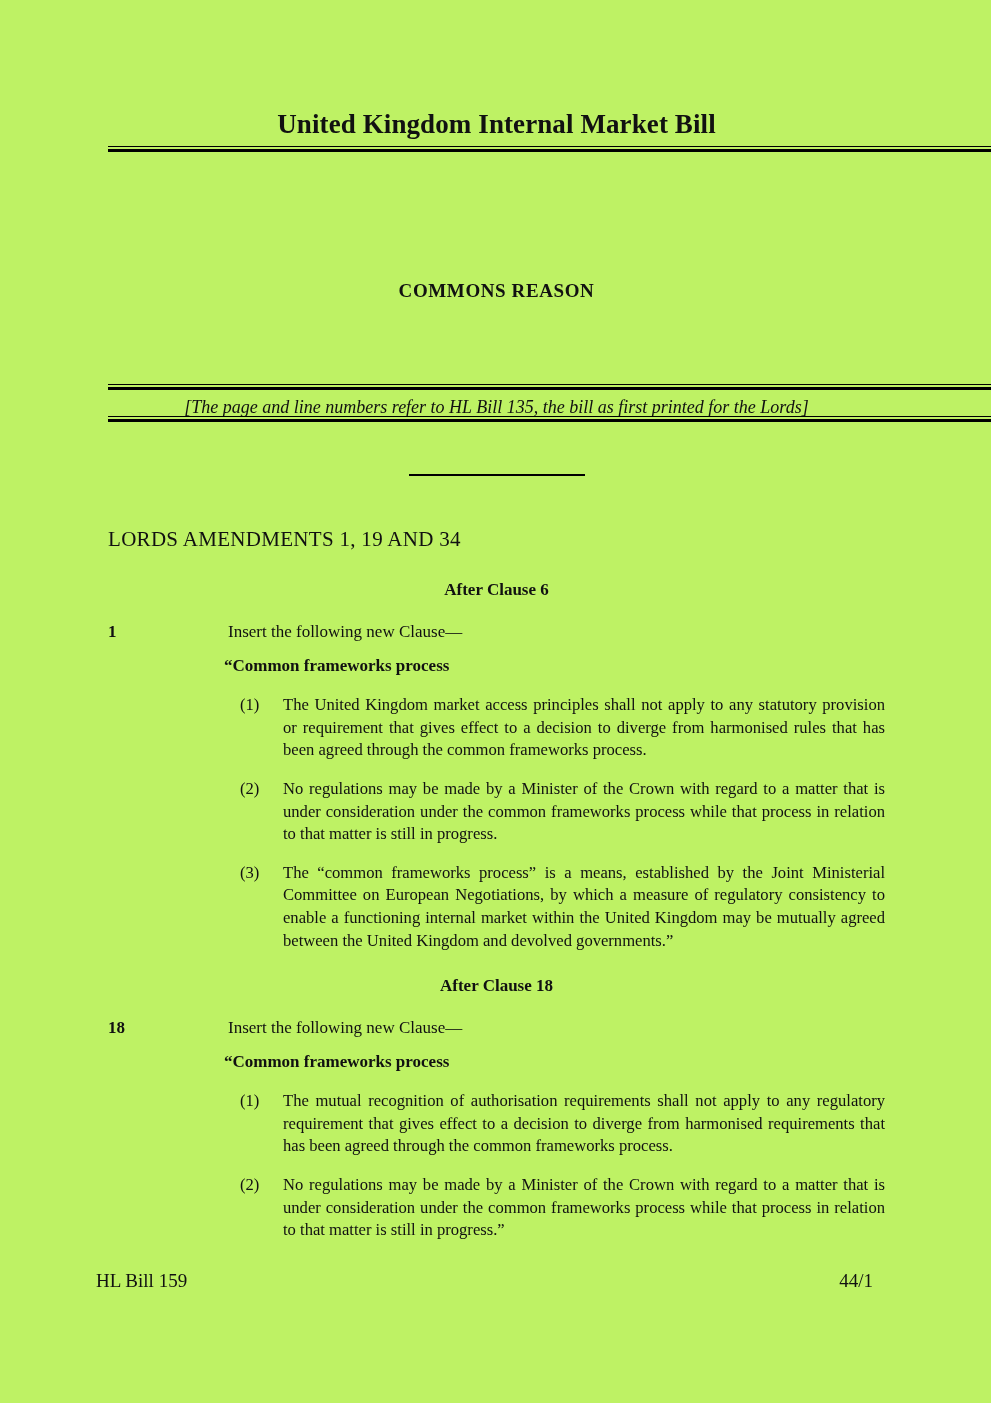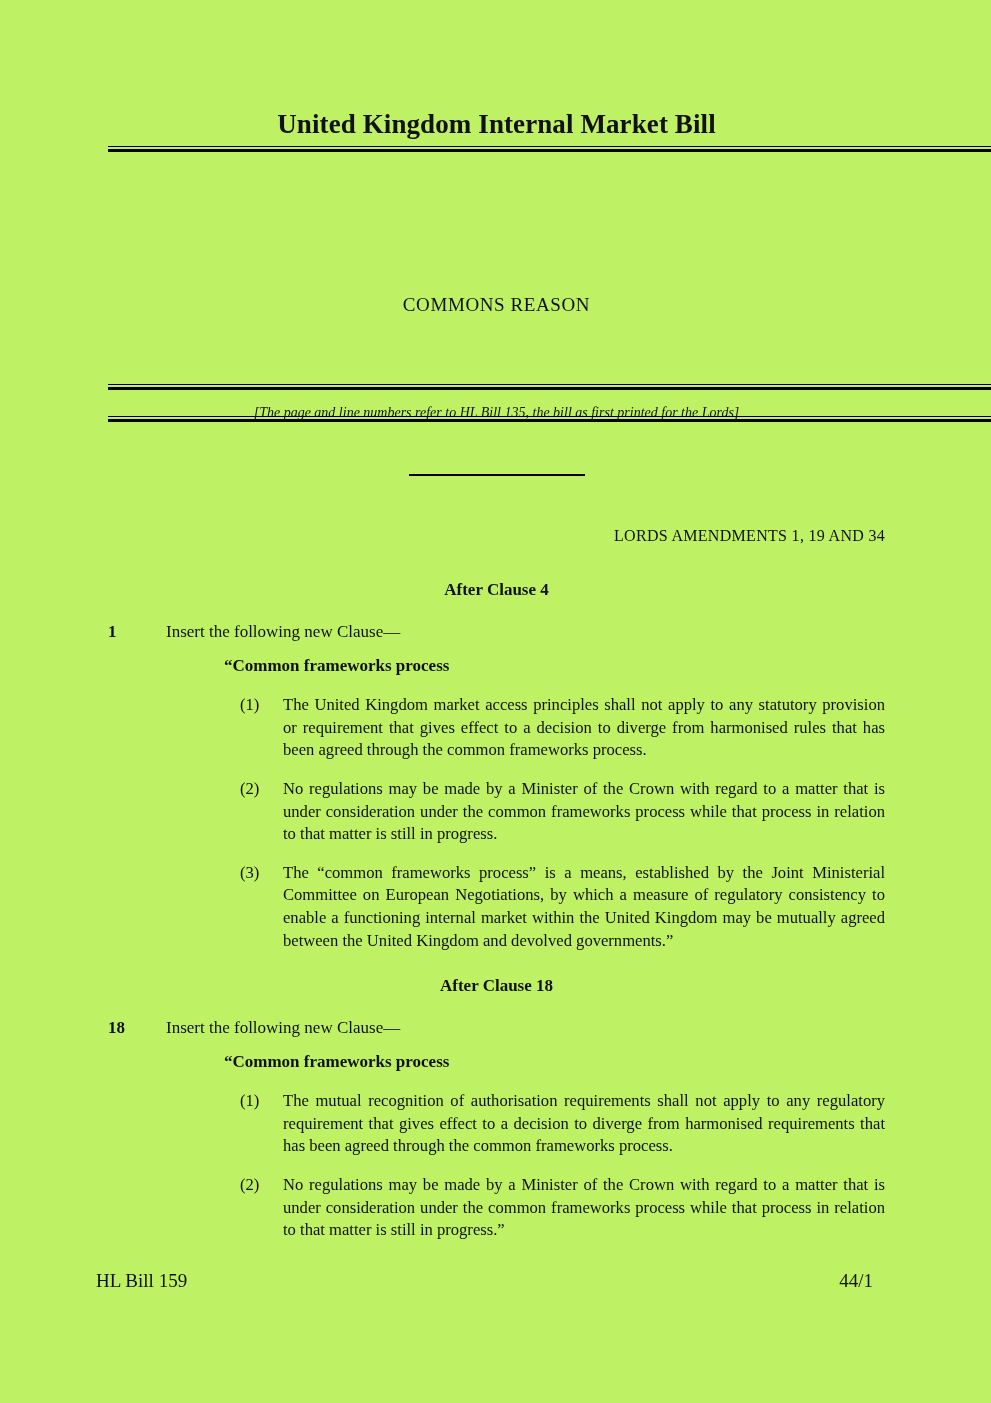--- a/index.html
+++ b/index.html
@@ -61,27 +61,26 @@
   }
 
   
   .commons-reason {
     text-align: center;
     font-size: 19px;
     letter-spacing: 0.6px;
   }
   .refnote {
     text-align: center;
-    font-size: 14px;
+    font-size: 18px;
     font-style: italic;
-    margin-top: 8px;
   }
   .amendments-head {
-    text-align: right;
-    font-size: 16px;
+    text-align: left;
+    font-size: 21px;
     letter-spacing: 0.3px;
   }
   .clause-head {
     text-align: center;
     font-size: 17px;
     font-weight: bold;
   }
 
   
   .amend-row {
@@ -90,21 +89,21 @@
   }
   .amend-num {
     position: absolute;
     left: 0;
     top: 0;
     width: 100px;
     font-size: 17px;
     font-weight: bold;
   }
   .amend-instr {
-    margin-left: 58px;
+    margin-left: 120px;
     font-size: 17px;
   }
   .clause-title {
     margin-left: 116px;
     font-size: 17px;
     font-weight: bold;
   }
 
   
   .para {
@@ -149,21 +148,21 @@
   <div class="col" style="top:108px;">
     <div class="doc-title">United Kingdom Internal Market Bill</div>
   </div>
 
   <div class="col rule-double" style="top:146px;">
     <div class="thin"></div>
     <div class="gap"></div>
     <div class="thick"></div>
   </div>
 
-  <div class="col" style="top:294px;">
+  <div class="col" style="top:280px;font-weight:bold;">
     <div class="commons-reason">COMMONS REASON</div>
   </div>
 
   <div class="col rule-double" style="top:384px;">
     <div class="thin"></div>
     <div class="gap"></div>
     <div class="thick"></div>
   </div>
   <div class="col" style="top:397px;">
     <div class="refnote">[The page and line numbers refer to HL Bill 135, the bill as first printed for the Lords]</div>
@@ -177,21 +176,21 @@
   <div class="col" style="top:474px;">
     <div class="rule-short"></div>
   </div>
 
   <div class="col" style="top:527px;">
     <div class="amendments-head">LORDS AMENDMENTS 1, 19 AND 34</div>
   </div>
 
   <div class="col" style="top:580px;">
 
-    <div class="clause-head">After Clause 4</div>
+    <div class="clause-head">After Clause 6</div>
 
     <div class="amend-row" style="margin-top:22px;">
       <div class="amend-num">1</div>
       <div class="amend-instr">Insert the following new Clause—</div>
     </div>
 
     <div class="clause-title" style="margin-top:12px;">“Common frameworks process</div>
 
     <div class="para" style="margin-top:18px;">
       <span class="pnum">(1)</span>

